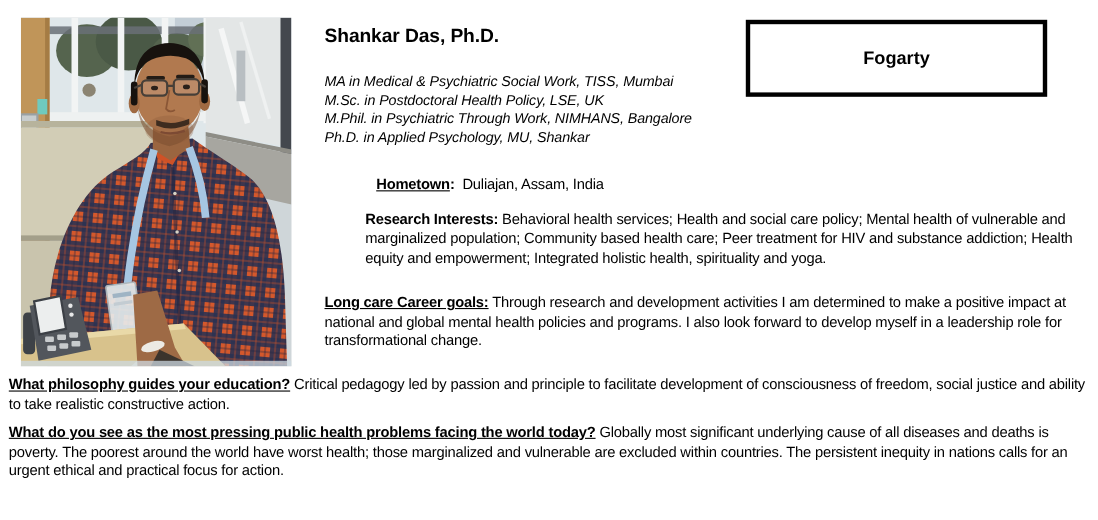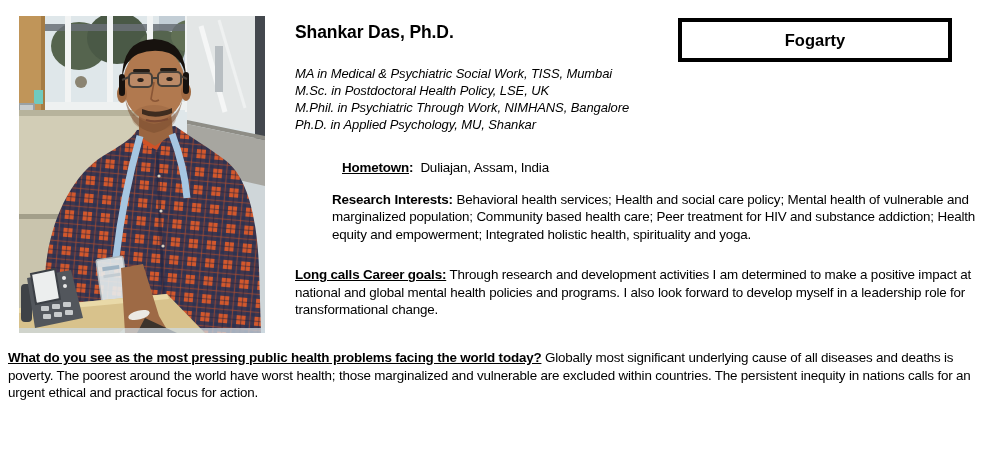--- a/index.html
+++ b/index.html
@@ -8,21 +8,21 @@
     width:998px; height:473px; position:relative; overflow:hidden;
     font-family:"Liberation Sans", sans-serif; color:#000000;
   }
   .photo {
     position:absolute; left:19px; top:16px; width:246px; height:317px;
     overflow:hidden; background:#cfd6d9;
   }
   .photo svg { display:block; width:100%; height:100%; }
 
   .badge-box {
-    position:absolute; left:678px; top:18px; width:274px; height:44px;
+    position:absolute; left:678px; top:18px; width:274px; height:70px;
     border:4px solid #000000; background:#ffffff;
     display:flex; flex-direction:column; align-items:center; justify-content:center;
     font-weight:bold; font-size:16.5px; line-height:1.35; text-align:center;
   }
 
   .right-col { position:absolute; left:295px; top:21px; width:707px; }
   .name { font-size:17.5px; font-weight:bold; line-height:22px; letter-spacing:-0.1px; }
   .degrees { margin-top:22px; font-style:italic; font-size:13px; line-height:17px; letter-spacing:-0.1px; }
   p.line, p.para { font-size:13.4px; line-height:17.5px; letter-spacing:-0.18px; }
   .hometown { margin-top:26px;padding-left:47px; }
@@ -193,21 +193,23 @@
     <div>M.Phil. in Psychiatric Through Work, NIMHANS, Bangalore</div>
     <div>Ph.D. in Applied Psychology, MU, Shankar</div>
   </div>
 
   <p class="line hometown"><span class="b u">Hometown</span><span class="b">:</span>&nbsp;
     <span>Duliajan, Assam, India</span></p>
 
   <p class="para research"><span class="b">Research Interests:</span>
     <span>Behavioral health services; Health and social care policy; Mental health of vulnerable and marginalized population;  Community based health care; Peer treatment for HIV and substance addiction; Health equity and empowerment; Integrated holistic health, spirituality and yoga.</span></p>
 
-  <p class="para career"><span class="b u">Long calls Career goals:</span>
+  <p class="para career"><span class="b u">Long care Career goals:</span>
     <span>Through research and development activities I am determined to make a positive impact at national and global mental health policies and programs. I also look forward to develop myself in a leadership role for transformational change.</span></p>
 </div>
 
 <div class="bottom">
+  <p class="para q1"><span class="b u">What philosophy guides your education?</span>
+    <span>Critical pedagogy led by passion and principle to facilitate development of consciousness of freedom, social justice and ability to take realistic constructive action.</span></p>
 
   <p class="para q2"><span class="b u">What do you see as the most pressing public health problems facing the world today?</span>
     <span>Globally most significant underlying cause of all diseases and deaths is poverty. The poorest around the world have worst health; those marginalized and vulnerable are excluded within countries.  The persistent inequity in nations calls for an urgent ethical and practical focus for action.</span></p>
 </div>
 
 </body></html>

